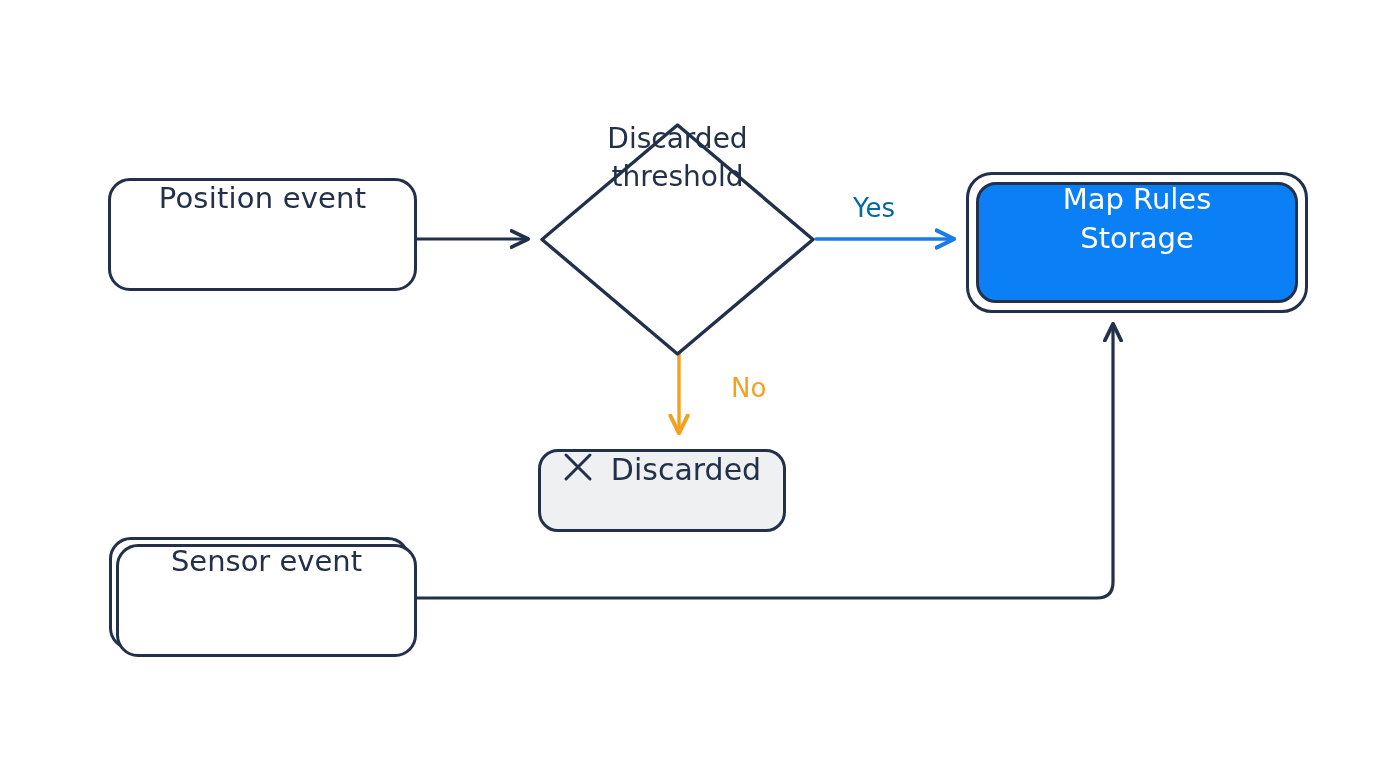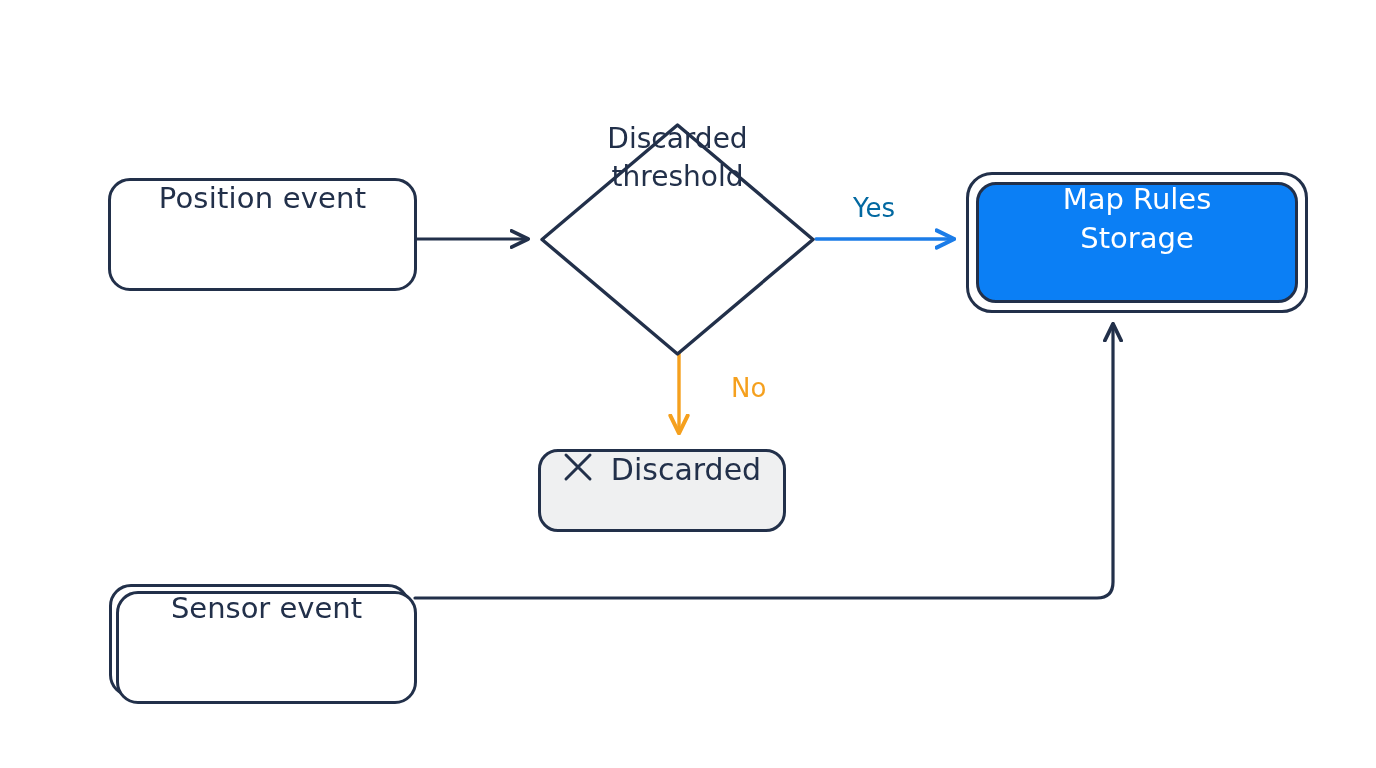--- a/index.html
+++ b/index.html
@@ -41,21 +41,21 @@
     background: #ffffff;
   }
   .rect-node .node-label {
     color: #22304a;
     font-size: 29px;
     letter-spacing: .2px;
     white-space: nowrap;
   }
 
   
-  .sketch-node { background: transparent; border: none; margin-top: 47px; }
+  .sketch-node { background: transparent; border: none; }
   .sketch-node .sketch-back {
     position: absolute;
     left: -7px; top: -7px;
     right: 7px; bottom: 7px;
     border: 3px solid #22304a;
     border-radius: 22px;
     background: #ffffff;
   }
   .sketch-node .sketch-front {
     position: absolute;

